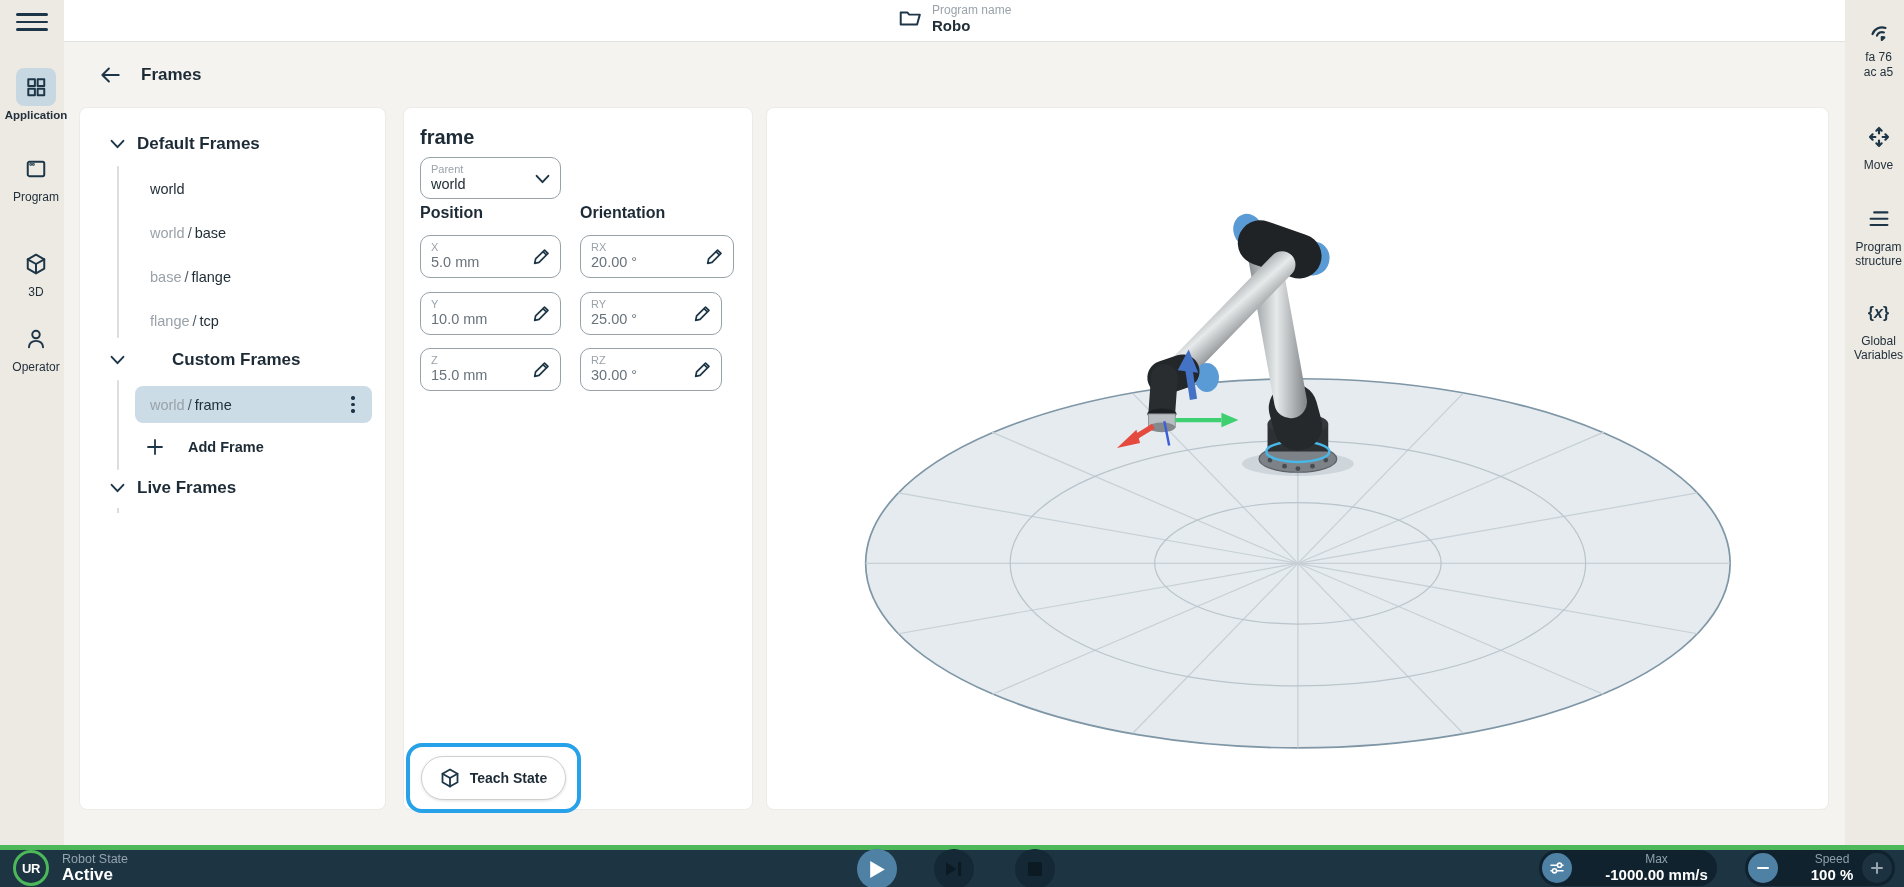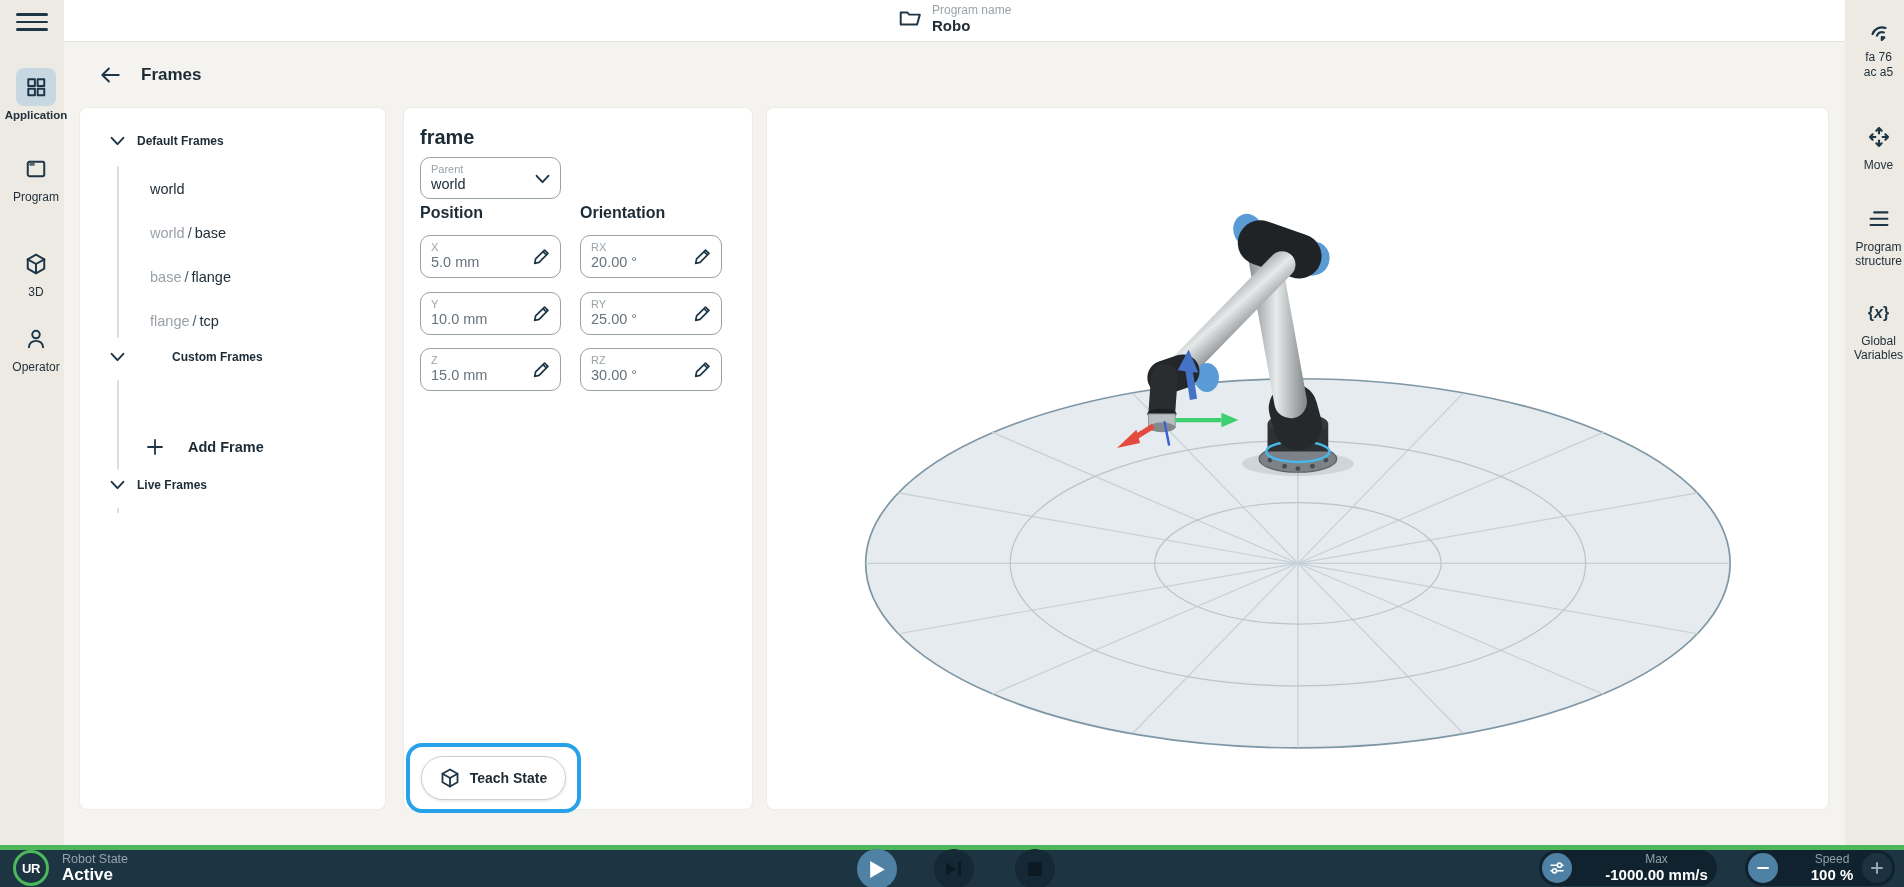--- a/index.html
+++ b/index.html
@@ -34,21 +34,21 @@
   .page-title { font-size:17px; font-weight:700; color:#1d2b36; }
 
   
   .card { position:absolute; background:#fff; border:1px solid #ecebe8; border-radius:8px; }
   .card-tree   { left:79px;  top:107px; width:307px;  height:703px; }
   .card-editor { left:403px; top:107px; width:350px;  height:703px; }
   .card-3d     { left:766px; top:107px; width:1063px; height:703px; overflow:hidden; }
 
   
   .tree-section { position:absolute; left:30px; display:flex; align-items:center; gap:12px; cursor:pointer; }
-  .tree-section .label { font-size:12px; font-weight:700; color:#1d2b36; }
+  .tree-section .label { font-size:17px; font-weight:700; color:#1d2b36; }
   .tree-guide { position:absolute; left:37px; width:2px; background:#dddddb; border-radius:1px; }
   .tree-item { position:absolute; left:70px; font-size:14.5px; cursor:pointer; white-space:nowrap; }
   .tree-item .dim { color:#99a2a9; }
   .tree-item .sep { color:#4b5a64; margin:0 3px; }
   .tree-item .name { color:#222f38; }
   .tree-row-selected { position:absolute; left:55px; width:237px; height:37px; background:#ccdce6; border-radius:8px; display:flex; align-items:center; cursor:pointer; }
   .tree-row-selected .tree-item { position:static; margin-left:15px; }
   .kebab { margin-left:auto; margin-right:10px; width:18px; height:22px; display:flex; flex-direction:column; align-items:center; justify-content:center; gap:3px; cursor:pointer; }
   .kebab i { width:3.4px; height:3.4px; border-radius:50%; background:#1d3647; }
   .add-frame { position:absolute; left:66px; display:flex; align-items:center; gap:24px; cursor:pointer; }
@@ -225,20 +225,30 @@
     <div class="tree-item" style="top:205px;">
       <span class="dim">flange</span><span class="sep">/</span><span class="name">tcp</span>
     </div>
     <div class="tree-section" style="top:242px;gap:47px;">
       <svg class="ic" width="15" height="12" viewBox="0 0 14 11">
           <polyline points="1.5,2.5 7,8.5 12.5,2.5"></polyline>
         </svg>
       <span class="label">Custom Frames</span>
     </div>
     <div class="tree-guide" style="top:272px; height:90px;"></div>
+    <div class="tree-row-selected" style="top:278px;">
+      <div class="tree-item">
+        <span class="dim">world</span><span class="sep">/</span><span class="name">frame</span>
+      </div>
+      <div class="kebab">
+          <i></i>
+          <i></i>
+          <i></i>
+        </div>
+    </div>
     <div class="add-frame" style="top:330px;">
       <svg class="ic" width="18" height="18" viewBox="0 0 18 18" stroke-width="2">
           <path d="M9 2 V16 M2 9 H16"></path>
         </svg>
       <span class="label">Add Frame</span>
     </div>
     <div class="tree-section" style="top:370px;">
       <svg class="ic" width="15" height="12" viewBox="0 0 14 11">
           <polyline points="1.5,2.5 7,8.5 12.5,2.5"></polyline>
         </svg>
@@ -276,21 +286,21 @@
         </svg>
     </div>
     <div class="field" style="left:16px; top:240px; width:141px;">
       <span class="flabel">Z</span>
       <span class="fvalue">15.0 mm</span>
       <svg class="ic pencil" width="19" height="19" viewBox="0 0 20 20">
           <path d="M13.2 3.2 l3.6 3.6 L7.4 16.2 l-4.6 1 1-4.6 Z M11.6 4.8 l3.6 3.6"></path>
         </svg>
     </div>
 
-    <div class="field" style="left:176px; top:127px; width:142px;">
+    <div class="field" style="left:176px; top:127px; width:154px;">
       <span class="flabel">RX</span>
       <span class="fvalue">20.00 °</span>
       <svg class="ic pencil" width="19" height="19" viewBox="0 0 20 20">
           <path d="M13.2 3.2 l3.6 3.6 L7.4 16.2 l-4.6 1 1-4.6 Z M11.6 4.8 l3.6 3.6"></path>
         </svg>
     </div>
     <div class="field" style="left:176px; top:184px; width:142px;">
       <span class="flabel">RY</span>
       <span class="fvalue">25.00 °</span>
       <svg class="ic pencil" width="19" height="19" viewBox="0 0 20 20">

